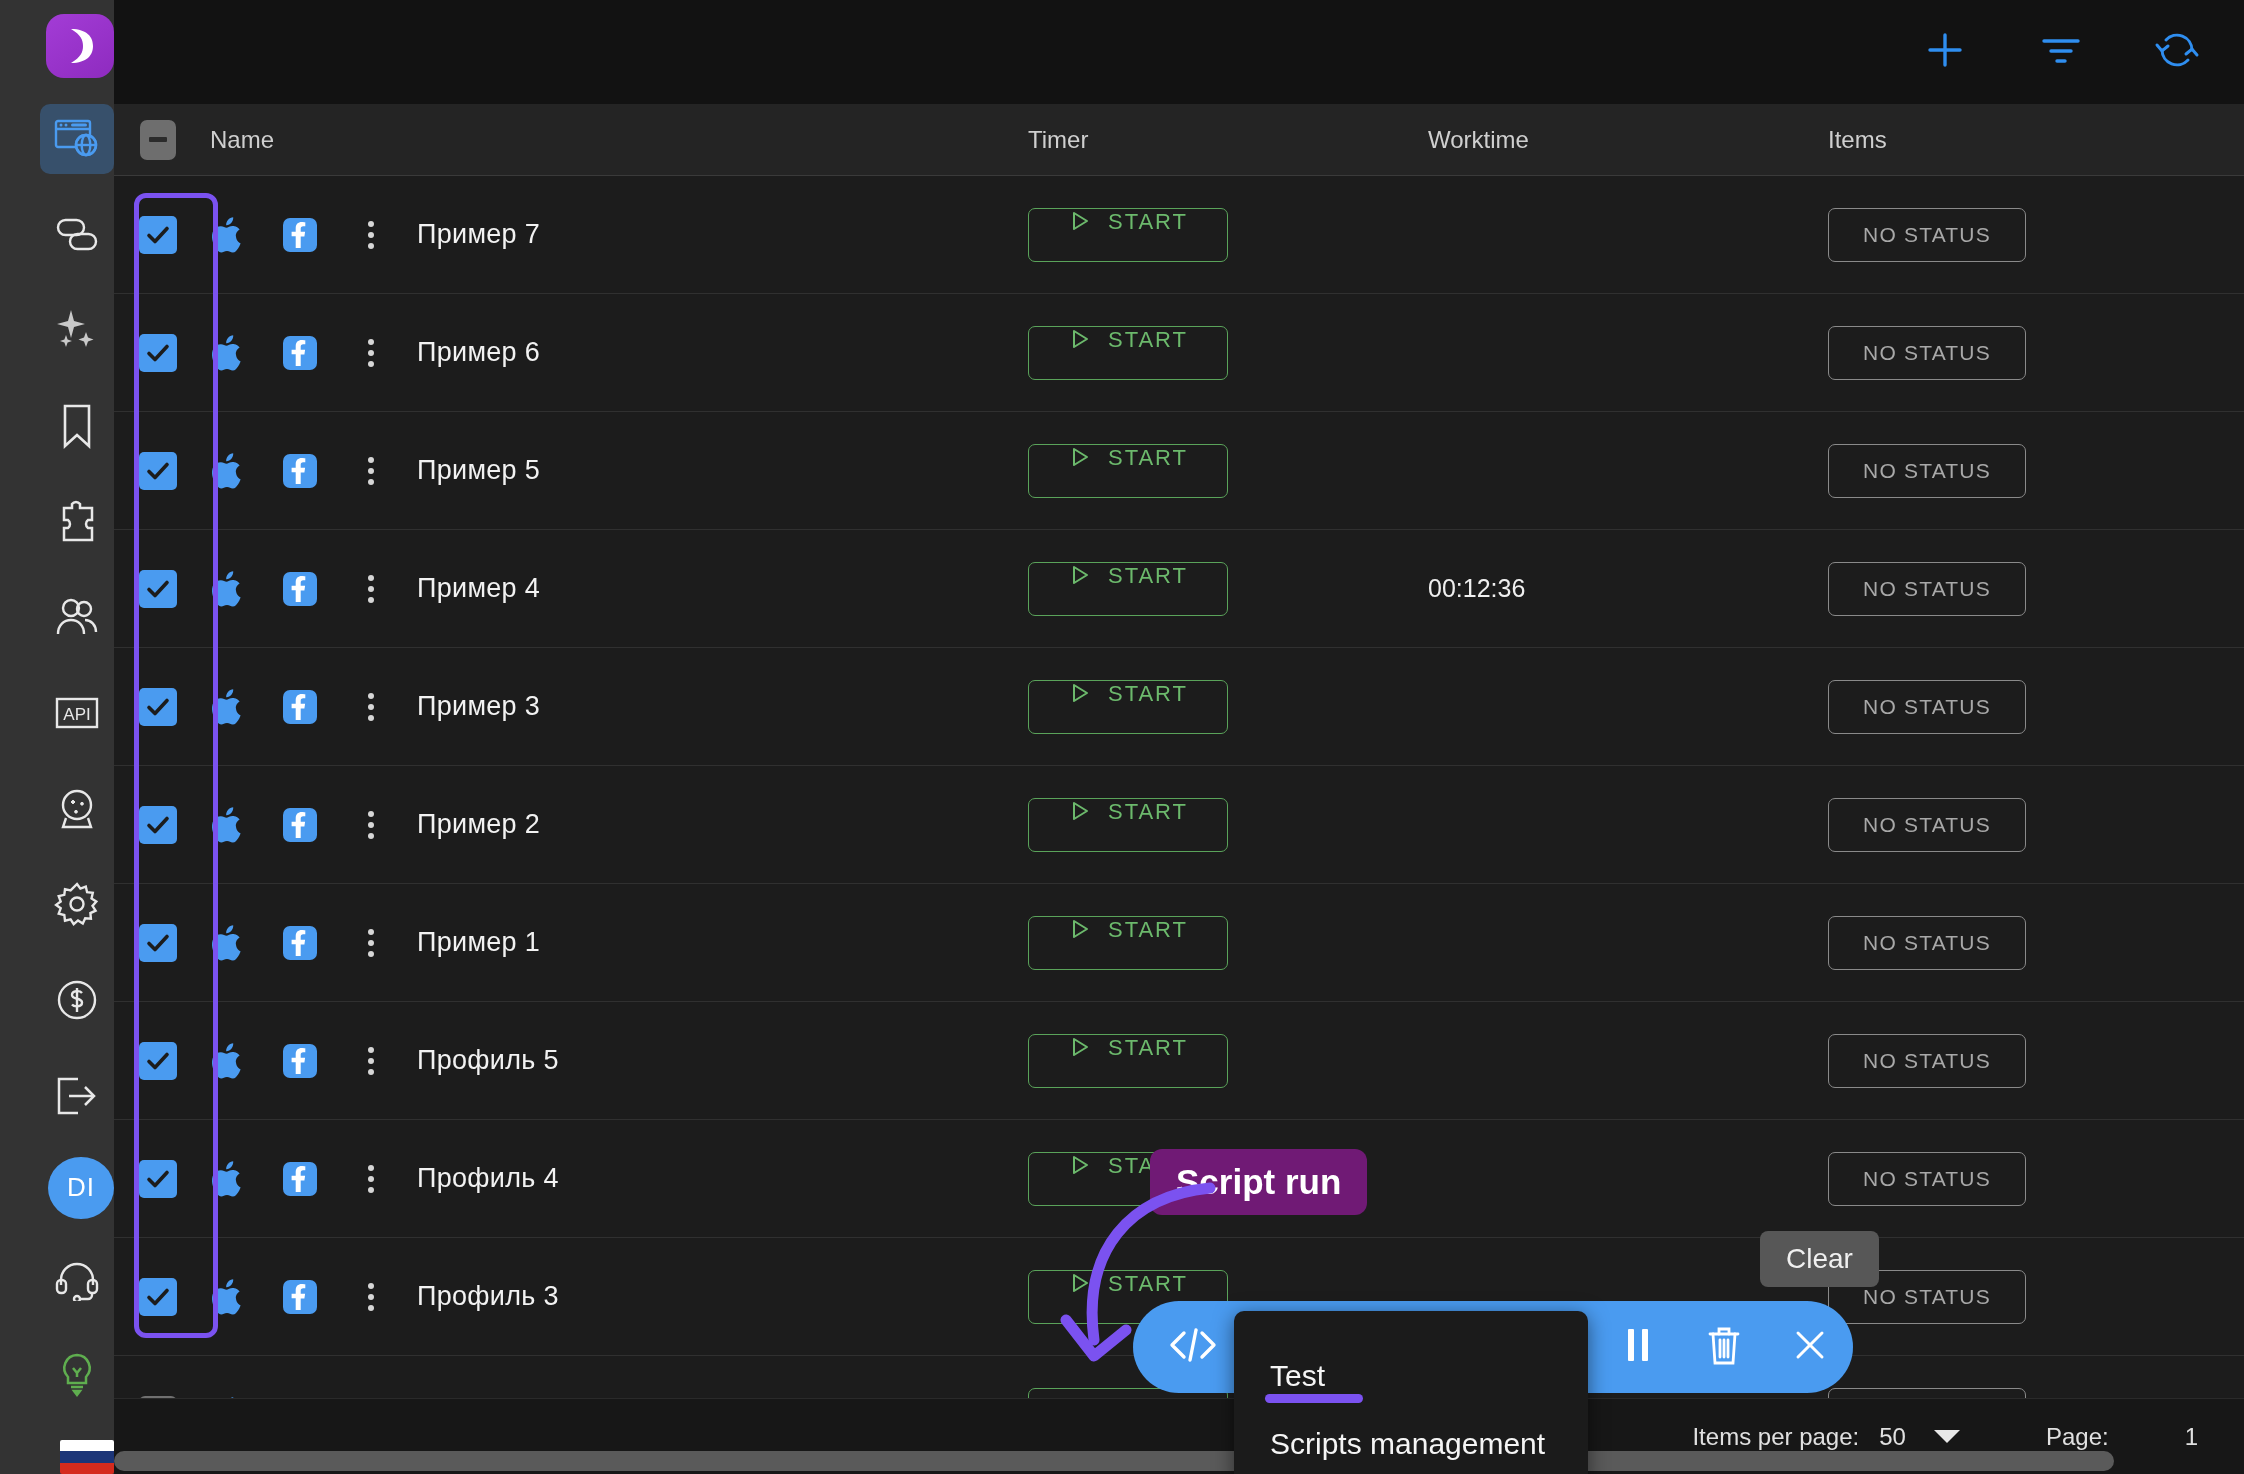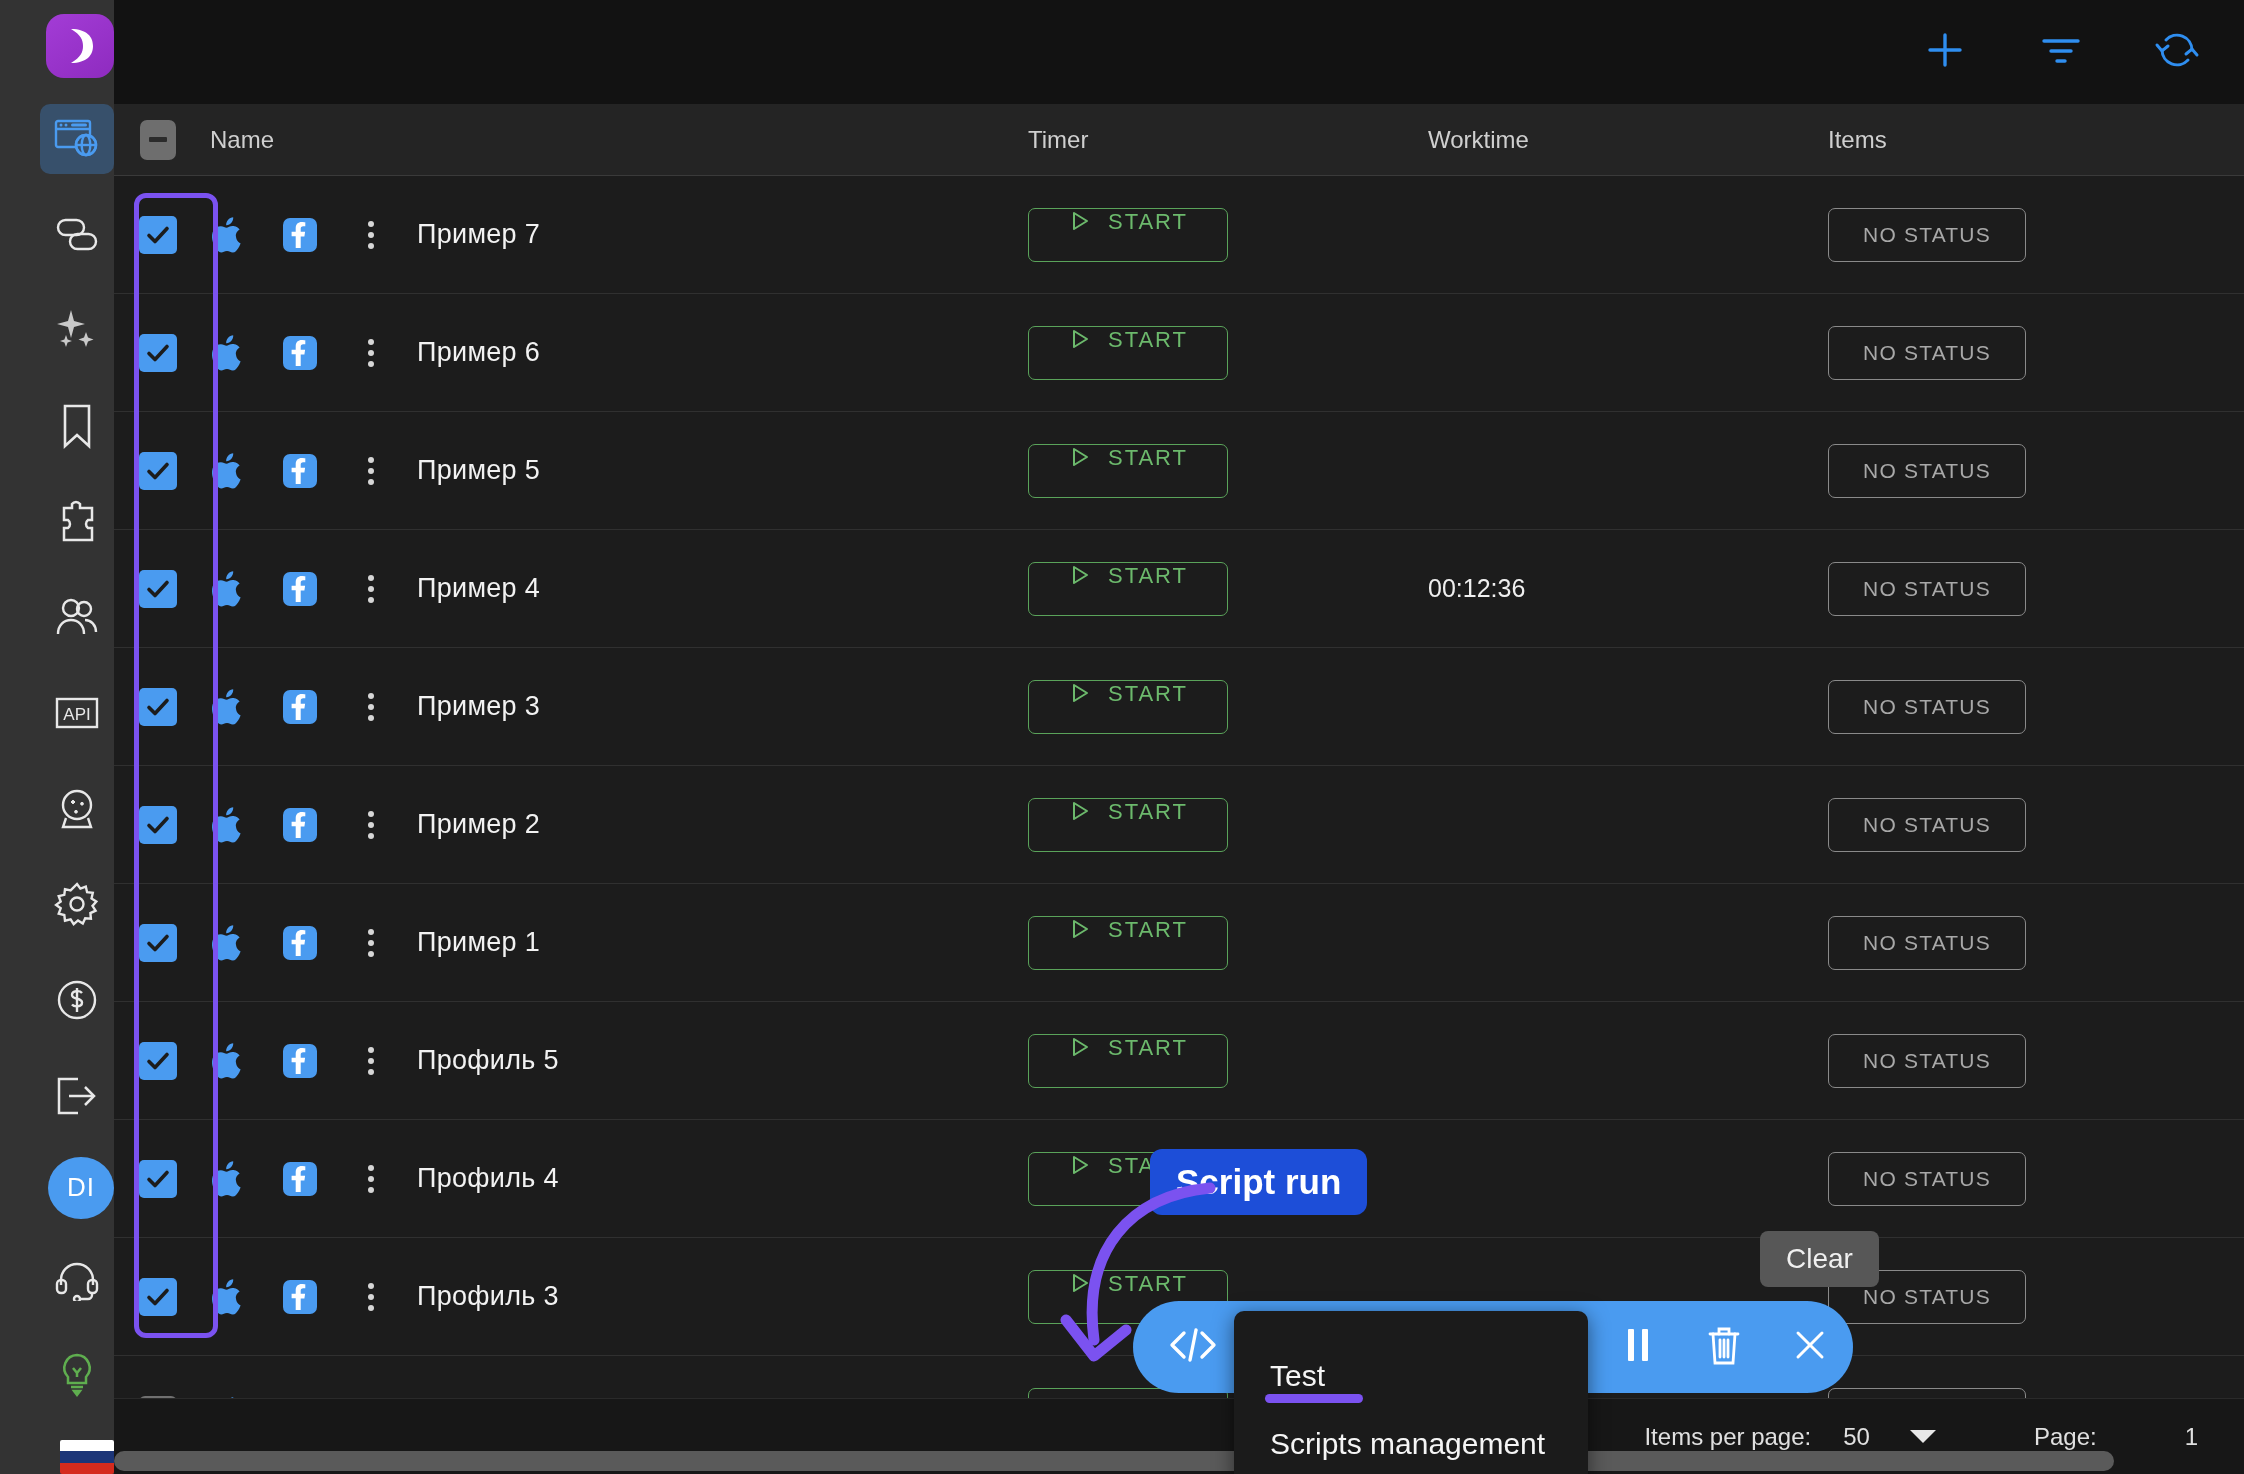--- a/index.html
+++ b/index.html
@@ -112,21 +112,21 @@
     display: flex; align-items:center; justify-content:center;
     font-size: 21px; letter-spacing: 1.2px; cursor:pointer;
   }
   .worktime { font-size: 25px; color:#efefef; }
 
   
   #footer {
     height: 76px; flex:0 0 76px;
     background:#171717;
     display:flex; align-items:center; justify-content:flex-end;
-    gap: 12px; padding-right: 46px;
+    gap: 0; padding-right: 46px;
     font-size: 24px; color: #e0e0e0;
     border-top:1px solid #2a2a2a;
   }
   .ipp-label { margin-right: 20px; }
   .ipp-val { margin-right: 28px; }
   .caret { width:0;height:0;border-left:13px solid transparent;border-right:13px solid transparent;
     border-top:13px solid #e8e8e8; margin-right: 86px; }
   .pg-label { margin-right: 76px; }
 
   
@@ -138,21 +138,21 @@
 
   
   #selbox {
     position: absolute; left: 134px; top: 193px;
     width: 84px; height: 1145px;
     border: 5px solid #7b52f0; border-radius: 12px;
     pointer-events: none;
   }
   #scriptbadge {
     position: absolute; left: 1150px; top: 1149px;
-    background: #1d4ed8; color: #fff;
+    background: #701a75; color: #fff;
     padding: 13px 26px; border-radius: 12px;
     font-size: 35px; font-weight: bold;
   }
   #arrow { position:absolute; left: 1060px; top: 1170px; width: 170px; height: 220px; }
 
   #pill {
     position: absolute; left: 1133px; top: 1301px;
     height: 92px; width: 720px;
     background: #4a9bf0; border-radius: 46px;
     display:flex; align-items:center;

